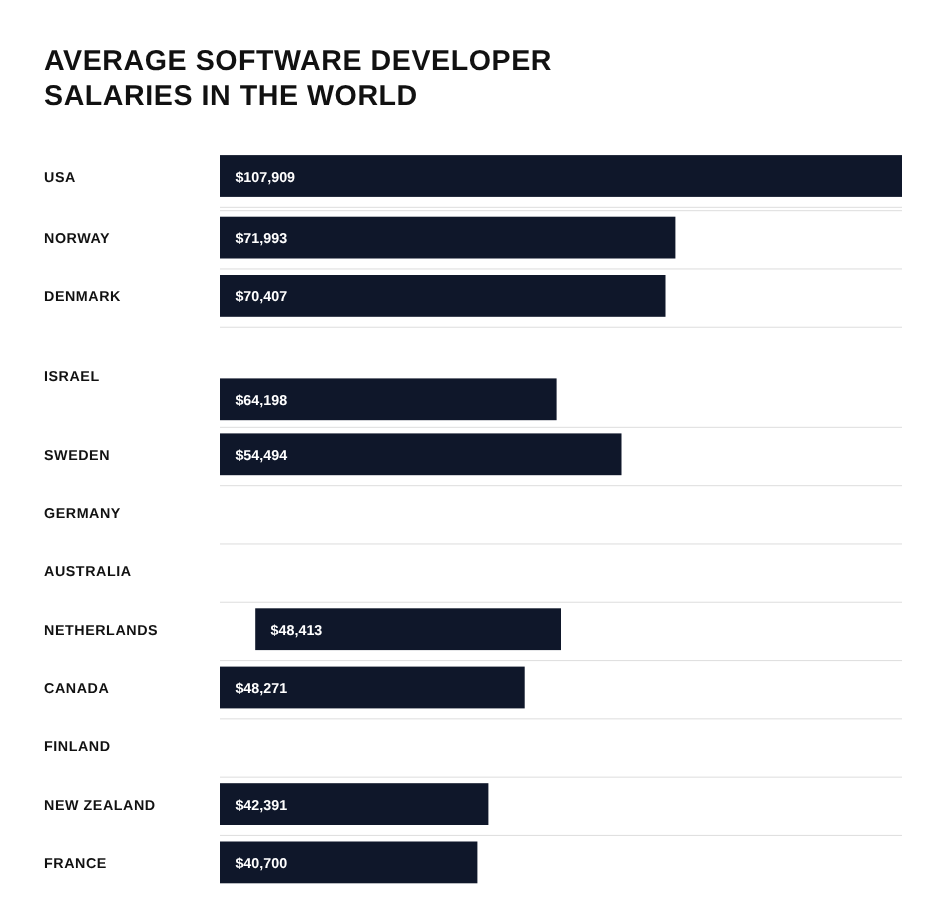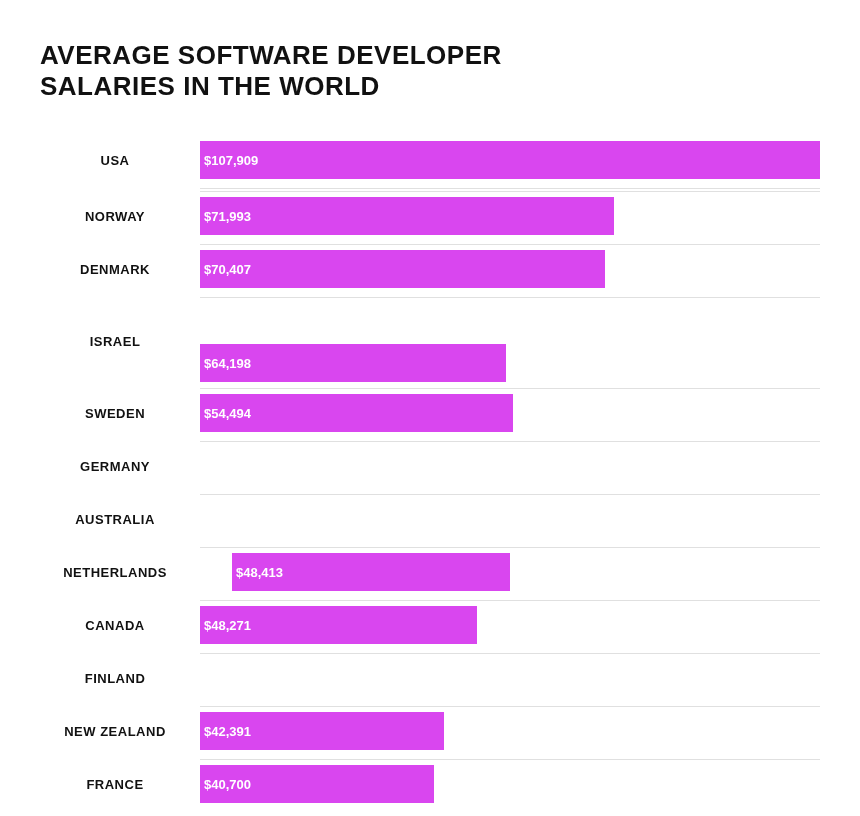--- a/index.html
+++ b/index.html
@@ -30,33 +30,33 @@
     }
     .country-label {
       width: 160px;
       min-width: 160px;
       font-size: 13px;
       font-weight: 700;
       color: #111111;
       text-transform: uppercase;
       letter-spacing: 0.5px;
       padding-right: 10px;
-      text-align: center;
+      text-align: left;
     }
     .bar-area {
       flex: 1;
       display: flex;
       align-items: center;
     }
     .bar {
-      background: #d946ef;
+      background: #0f172a;
       height: 38px;
       display: flex;
       align-items: center;
-      padding-left: 4px;
+      padding-left: 14px;
       min-width: 40px;
     }
     .bar-value {
       font-size: 13px;
       font-weight: 700;
       color: #ffffff;
       white-space: nowrap;
     }
     .divider {
       border: none;
@@ -109,21 +109,21 @@
         <div class="bar-area">
           <div class="bar" style="width: 306px; margin-top: 44px;">
             <span class="bar-value">$64,198</span>
           </div>
         </div>
       </div>
       <hr class="divider">
       <div class="chart-row">
         <div class="country-label">SWEDEN</div>
         <div class="bar-area">
-          <div class="bar" style="width: 313px;">
+          <div class="bar" style="width: 365px;">
             <span class="bar-value">$54,494</span>
           </div>
         </div>
       </div>
       <hr class="divider">
       <div class="chart-row">
         <div class="country-label">GERMANY</div>
       </div>
       <hr class="divider">
       <div class="chart-row">

